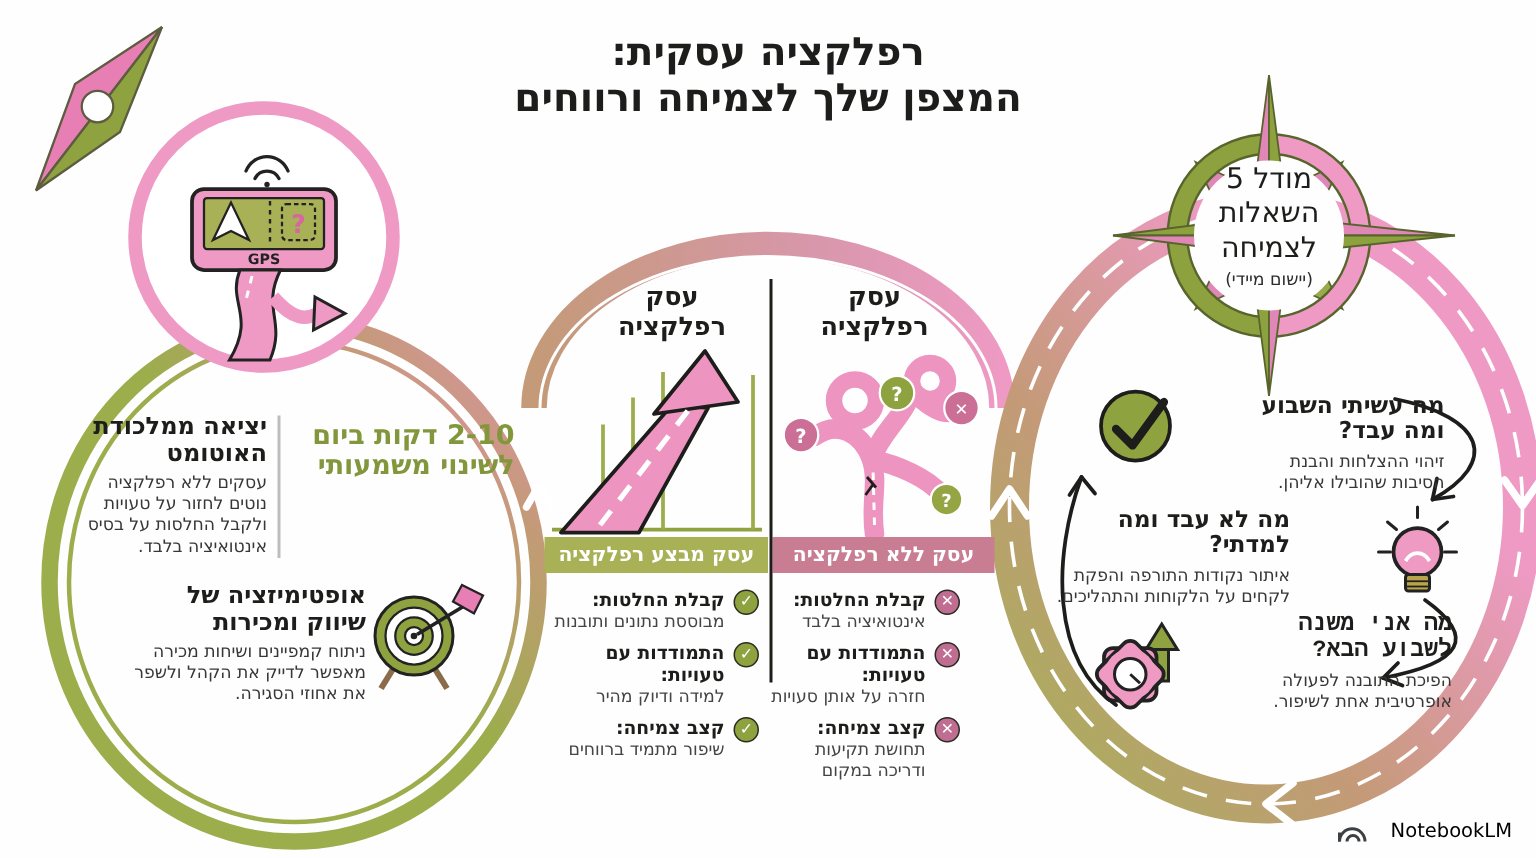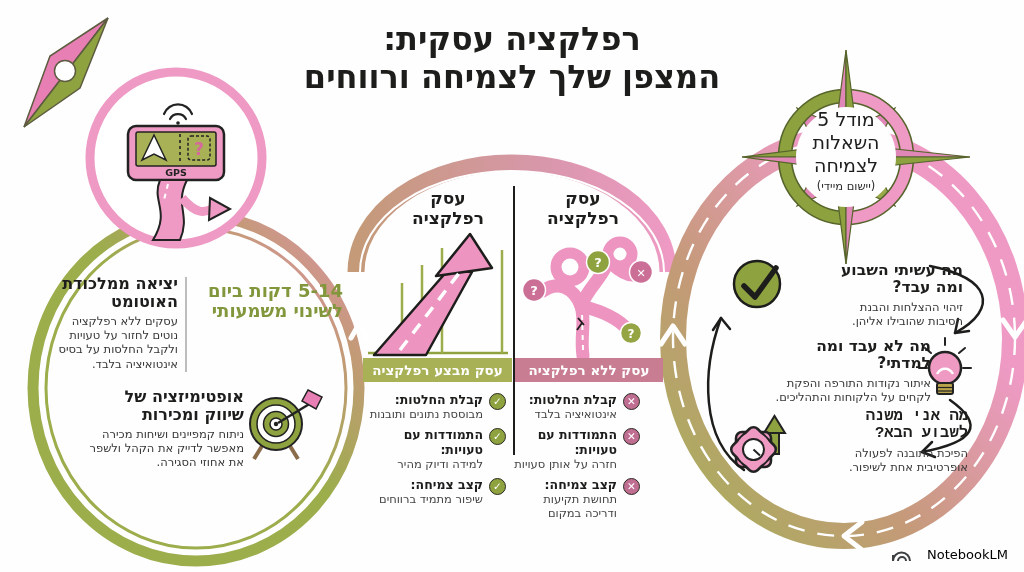--- a/index.html
+++ b/index.html
@@ -1,21 +1,21 @@
 <!DOCTYPE html>
 <html><head>
 <meta charset="utf-8">
 <style>
   html,body{margin:0;padding:0;background:#ffffff;}
   .canvas{position:relative;width:1024px;height:572px;background:#fefefe;overflow:hidden;
           font-family:"DejaVu Sans","Liberation Sans",sans-serif;color:#1d1d1b;}
   .abs{position:absolute;}
   .rtl{direction:rtl;}
   .decor{position:absolute;left:0;top:0;width:1024px;height:572px;}
-  .title{left:262px;top:20px;width:500px;text-align:center;font-weight:700;font-size:32px;line-height:1.2;color:#1d1d1b;}
+  .title{left:262px;top:20px;width:500px;text-align:center;font-weight:700;font-size:26px;line-height:1.2;color:#1d1d1b;}
   .h-dark{font-weight:700;font-size:16px;line-height:1.12;color:#1d1d1b;}
   .h-green{font-weight:700;font-size:18px;line-height:1.12;color:#82973c;}
   .body-txt{font-size:11.5px;line-height:1.24;color:#373737;margin-top:3px;}
   .ta-r{text-align:right;}
   .block-w{display:block;}
   .col-green{left:193px;top:281px;width:150px;}
   .col-green .h-green{width:140px;}
   .col-dark{left:36px;top:275px;width:142px;}
   .col-dark .h-dark{width:130px;}
   .col-dark .body-txt{width:130px;}
@@ -33,21 +33,21 @@
   .chk-row{display:flex;direction:rtl;margin-bottom:7px;}
   .ci{flex:0 0 17px;width:17px;height:17px;border-radius:50%;border:1.6px solid #2b2b22;
       color:#fff;font-size:10.5px;line-height:15px;text-align:center;font-weight:700;margin-left:6px;box-sizing:border-box;}
   .ci.g{background:#8ea23f;} .ci.p{background:#c06d92;}
   .chk-txt{text-align:right;}
   .chk-lbl{font-weight:700;font-size:12.5px;line-height:1.18;display:block;}
   .chk-dsc{font-size:11.5px;line-height:1.18;color:#444;display:block;}
   .q{text-align:right;}
   .q .h-dark{font-size:15.5px;}
   .q1{left:793px;top:262px;width:170px;} .q1 .h-dark{width:125px;} .q1 .body-txt{width:122px;}
-  .q2{left:759px;top:338px;width:172px;} .q2 .h-dark{width:115px;} .q2 .body-txt{width:172px;}
+  .q2{left:688px;top:338px;width:172px;} .q2 .h-dark{width:115px;} .q2 .body-txt{width:172px;}
   .q3{left:796px;top:408px;width:172px;} .q3 .h-dark{width:105px;font-family:Liberation Mono, monospace;} .q3 .body-txt{width:122px;}
   .rose-txt{left:788px;top:108px;width:116px;text-align:center;}
   .rose-line{font-weight:400;font-size:19px;line-height:1.2;display:block;}
   .rose-sub{font-size:11.5px;color:#2c2c2c;display:block;margin-top:3px;}
   .brand{right:16px;bottom:10px;display:flex;align-items:center;gap:5px;font-size:13px;font-weight:500;color:#000000;}
 </style>
 </head>
 <body>
 
 <div class="canvas">
@@ -235,21 +235,21 @@
     </g>
   </svg>
 
   <div class="abs title rtl">
     <div>רפלקציה עסקית:</div>
     <div>המצפן שלך לצמיחה ורווחים</div>
   </div>
 
   <div class="abs vline1"></div>
   <div class="abs col-green rtl ta-r">
-    <div class="h-green block-w">5-14 דקות ביום לשינוי משמעותי</div>
+    <div class="h-green block-w">2-10 דקות ביום לשינוי משמעותי</div>
   </div>
   <div class="abs col-dark rtl ta-r">
     <div class="h-dark block-w">יציאה ממלכודת האוטומט</div>
     <div class="body-txt">עסקים ללא רפלקציה נוטים לחזור על טעויות ולקבל החלסות על בסיס אינטואיציה בלבד.</div>
   </div>
   <div class="abs row2 rtl ta-r">
     <div class="h-dark block-w">אופטימיזציה של שיווק ומכירות</div>
     <div class="body-txt">ניתוח קמפיינים ושיחות מכירה מאפשר לדייק את הקהל ולשפר את אחוזי הסגירה.</div>
   </div>
 

